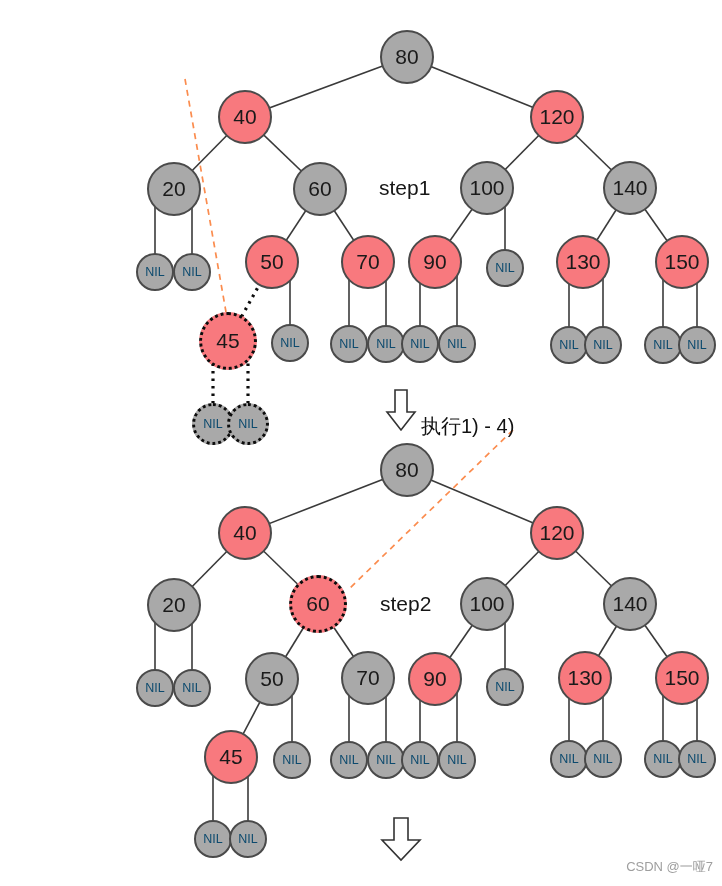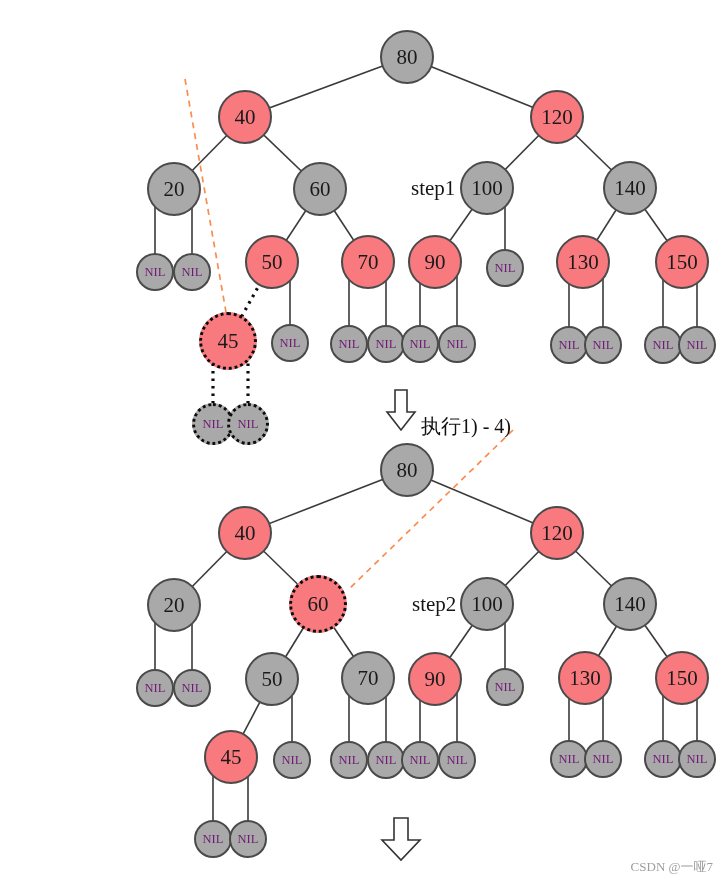--- a/index.html
+++ b/index.html
@@ -2,47 +2,47 @@
 <html style="--red: #F8797E; --gray: #A9A9A9; --edge: #3a3a3a; --callout-border: #FB8C4E; --callout-text: #FF2B2B; --watermark: #9E9E9E;"><head>
 <meta charset="utf-8">
 <style>
   :root{
     --red:#F8797E; --gray:#A9A9A9; --edge:#3a3a3a;
     --callout-border:#FB8C4E; --callout-text:#FF2B2B; --watermark:#9E9E9E;
   }
   html,body{margin:0;padding:0;background:#fff;}
   .canvas{
     position:relative; width:722px; height:886px; background:#fff; overflow:hidden;
-    font-family:Liberation Serif, serif;
+    font-family:Liberation Sans, sans-serif;
   }
   svg.layer{position:absolute; left:0; top:0; width:722px; height:886px;}
   .nodes{position:absolute; left:0; top:0; width:722px; height:886px;}
   .node{
     position:absolute; border-radius:50%; box-sizing:border-box;
     display:flex; align-items:center; justify-content:center;
     color:#1a1a1a; border:2px solid #4a4a4a;
   }
   .node.red{background:var(--red);}
   .node.black{background:var(--gray);}
-  .node.nil{background:var(--gray); font-size:12.5px; color:#701a75;}
+  .node.nil{background:var(--gray); font-size:12.5px; color:#0c4a6e;}
   .node.val{font-size:21px;}
   .node.dotted{border:3px dotted #0c0c0c;}
   .edge{stroke:var(--edge); stroke-width:1.6; fill:none;}
   .edge.dotted{stroke:#0c0c0c; stroke-width:3.2; stroke-dasharray:2.5 5;}
   .ann-line{stroke:var(--callout-border); stroke-width:1.7; stroke-dasharray:6 5; fill:none;}
   .arrow{fill:#fff; stroke:#333; stroke-width:1.6; stroke-linejoin:miter;}
   .callout{
     position:absolute; border:2px dashed var(--callout-border);
     display:flex; align-items:center; justify-content:center;
     color:var(--callout-text); font-weight:bold; font-size:21px; letter-spacing:1px;
     background:#fff;
   }
   .callout.c1{left:43px; top:66px; width:134px; height:66px;}
   .callout.c2{left:515px; top:419px; width:188px; height:64px;}
-  .step-label{position:absolute; font-size:21px; color:#161616;margin-left:32px;}
+  .step-label{position:absolute; font-size:21px; color:#161616;}
   .step-label.s1{left:379px; top:176px;}
   .step-label.s2{left:380px; top:592px;}
   .transition-label{position:absolute; left:421px; top:413px; font-size:20px; color:#111; white-space:nowrap;}
   .watermark{position:absolute; right:9px; top:858px; font-size:13px; color:var(--watermark); white-space:nowrap;}
 </style>
 </head>
 <body>
 
 <div class="canvas">
 

